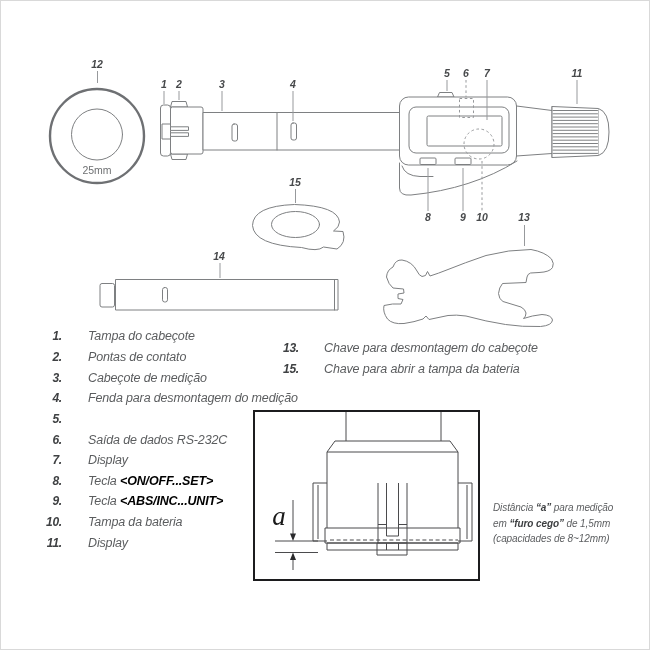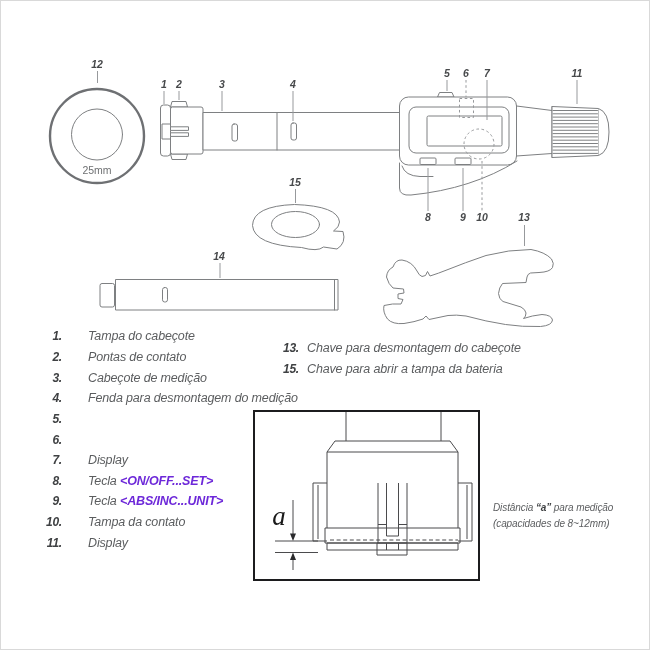--- a/index.html
+++ b/index.html
@@ -21,22 +21,22 @@
   .ring-label{font-family:"Liberation Sans",sans-serif;font-size:10.5px;fill:#6e7072;text-anchor:middle;}
 
   
   .legend-col{position:absolute;}
   .lrow{display:flex;align-items:center;height:20.65px;}
   .lrow-r{display:flex;align-items:center;height:21px;}
   .lnum{width:22px;text-align:right;font-style:italic;font-weight:bold;font-size:12px;
         color:#3f4143;letter-spacing:-0.2px;flex:none;}
   .llab{margin-left:26px;font-style:italic;font-size:12.5px;color:#5b5d5f;
         white-space:nowrap;letter-spacing:-0.15px;}
-  .llab-r{margin-left:8px;}
-  .lbold{font-weight:bold;color:#6d28d9;text-align:center;}
+  .llab-r{margin-left:25px;}
+  .lbold{font-weight:bold;color:#000000;text-align:center;}
 
   
   .inset-box{position:absolute;left:253px;top:410px;width:227px;height:171px;
              border:2px solid #1c1c1e;box-sizing:border-box;background:#fff;}
   .iln{stroke:#4b4b4d;fill:none;stroke-width:1;stroke-linejoin:round;}
   .idash{stroke-dasharray:4 2.6;}
   .iarrow{fill:#2a2a2c;stroke:none;}
   .dim-a{font-family:"Liberation Serif",serif;font-style:italic;font-size:27px;
          fill:#1a1a1a;text-anchor:middle;}
 
@@ -187,36 +187,37 @@
   </div>
   <div class="lrow">
     <span class="lnum">4.</span>
     <span class="llab">Fenda para desmontagem do medição</span>
   </div>
   <div class="lrow">
     <span class="lnum">5.</span>
   </div>
   <div class="lrow">
     <span class="lnum">6.</span>
+    <span class="llab">Saída de dados RS-232C</span>
   </div>
   <div class="lrow">
     <span class="lnum">7.</span>
     <span class="llab">Display</span>
   </div>
   <div class="lrow">
     <span class="lnum">8.</span>
     <span class="llab"><span>Tecla </span><span class="lbold">&lt;ON/OFF...SET&gt;</span></span>
   </div>
   <div class="lrow">
     <span class="lnum">9.</span>
     <span class="llab"><span>Tecla </span><span class="lbold">&lt;ABS/INC...UNIT&gt;</span></span>
   </div>
   <div class="lrow">
     <span class="lnum">10.</span>
-    <span class="llab">Tampa da contato</span>
+    <span class="llab">Tampa da bateria</span>
   </div>
   <div class="lrow">
     <span class="lnum">11.</span>
     <span class="llab">Display</span>
   </div>
 </div>
 
 <div class="legend-col" style="left:277px;top:337px;">
   <div class="lrow-r">
     <span class="lnum">13.</span>
@@ -252,14 +253,15 @@
       <path class="iln" d="M38,88 V126 M38,158 V144"></path>
       <path class="iarrow" d="M38,129 l-3,-7.5 h6 Z"></path>
       <path class="iarrow" d="M38,140.5 l-3,7.5 h6 Z"></path>
       <text class="dim-a" x="24" y="113">a</text>
     </g>
   </svg>
 </div>
 
 <div class="inset-caption">
   <div class="cap-line"><span>Distância </span><span class="cap-bold">“a”</span><span> para medição</span></div>
+  <div class="cap-line"><span>em </span><span class="cap-bold">“furo cego”</span><span> de 1,5mm</span></div>
   <div class="cap-line">(capacidades de 8~12mm)</div>
 </div>
 
 </body></html>

